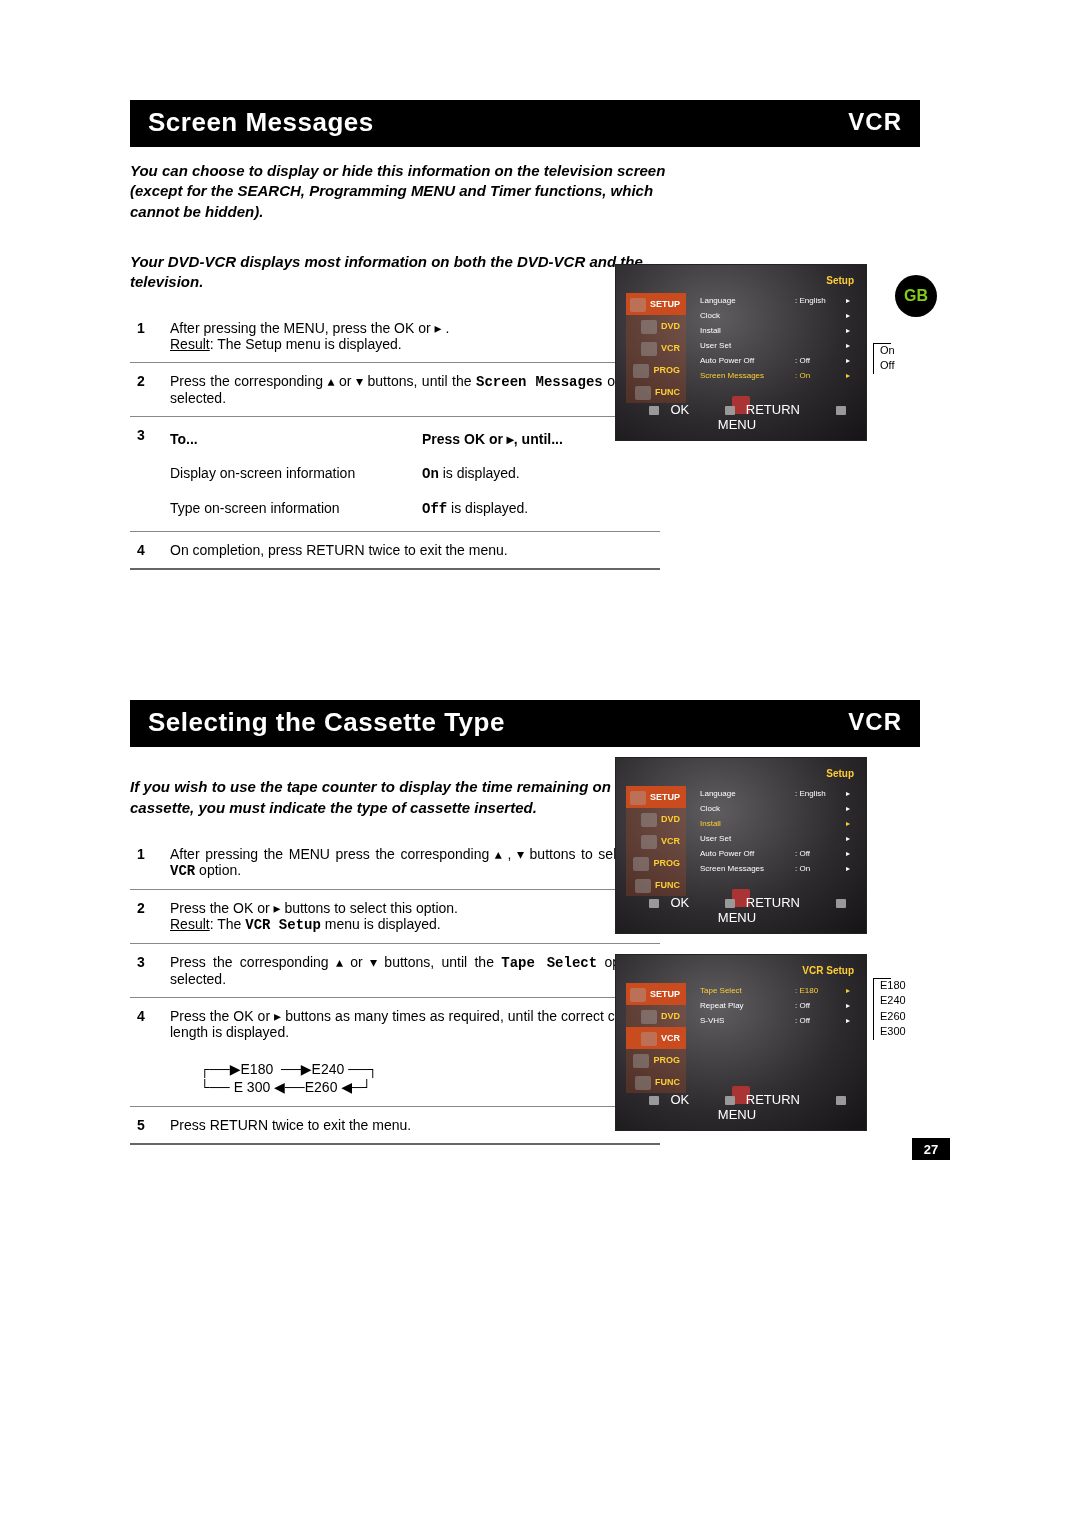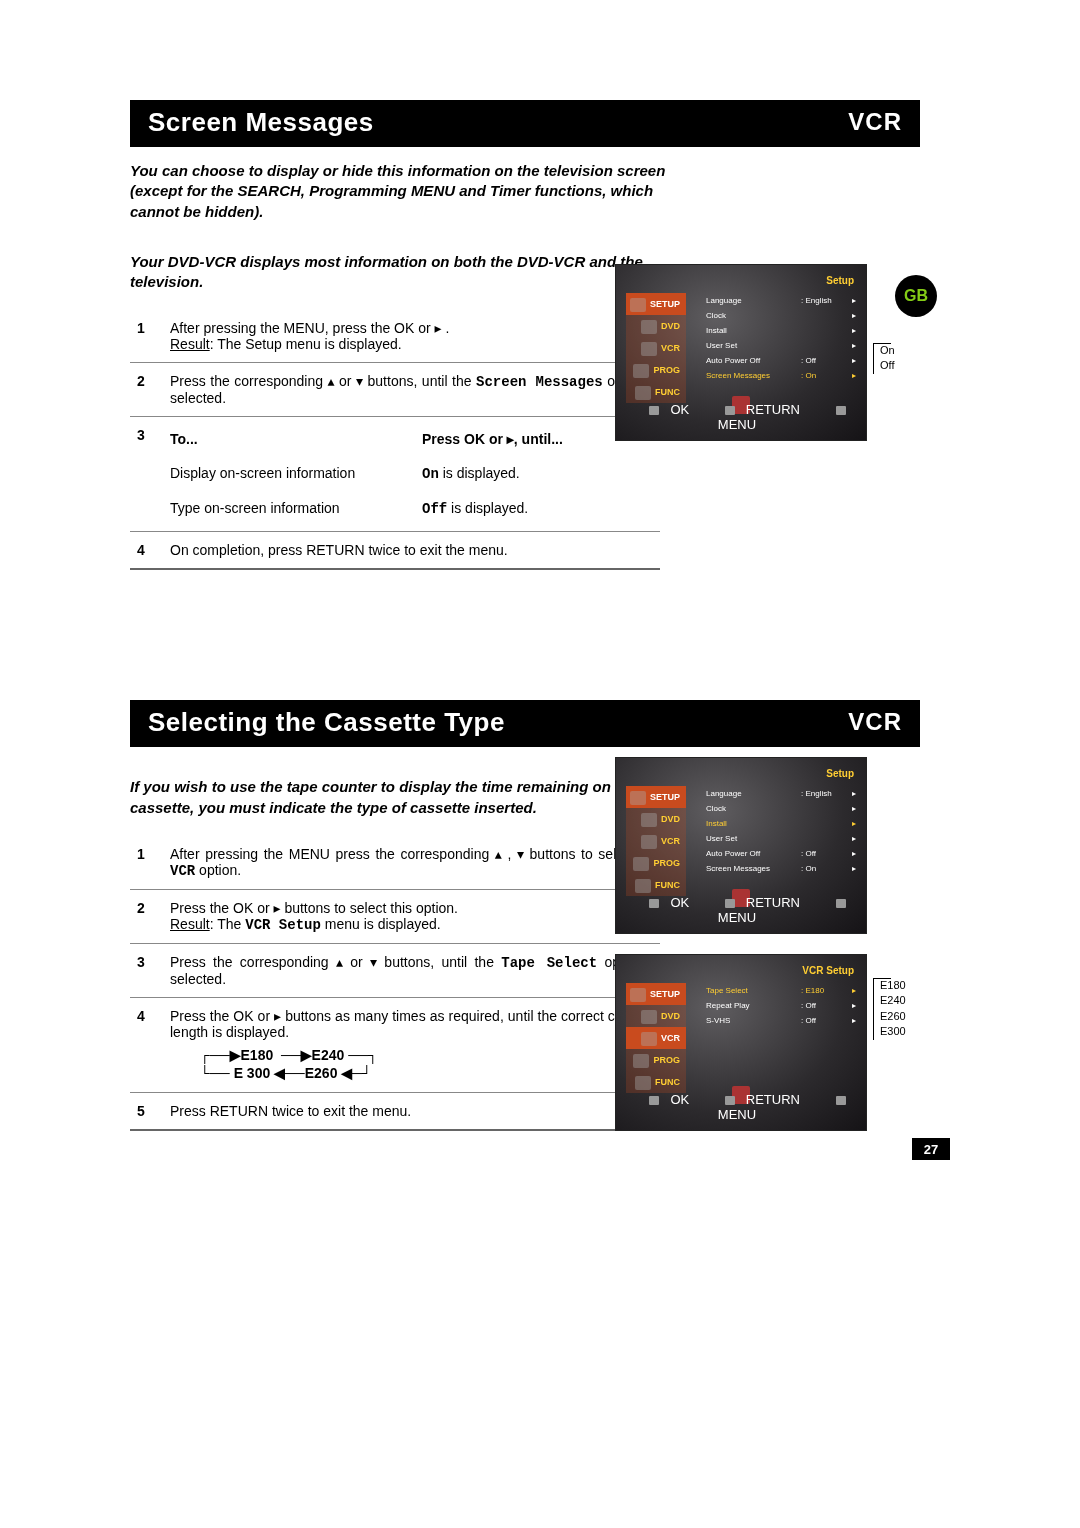--- a/index.html
+++ b/index.html
@@ -12,34 +12,34 @@
   .steps{width:530px;margin-top:18px;font-size:14px}
   .step{border-bottom:1px solid #888;padding:10px 0;display:flex;gap:18px}
   .step .num{width:22px;font-weight:bold;text-align:center}
   .step .body{flex:1;text-align:justify}
   .mono{font-family:"Courier New",monospace;font-weight:bold}
   .uline{text-decoration:underline}
   .tbl-row{display:flex;gap:12px;padding:4px 0}
   .tbl-row .c1{width:240px}
   .tbl-row .c2{flex:1}
   .tbl-head{font-weight:bold}
-  .cycle{font-family:Arial;font-weight:bold;font-size:14px;line-height:1.3;padding-left:30px;margin-top:6px}
+  .cycle{font-family:Arial;font-weight:normal;font-size:14px;line-height:1.3;padding-left:30px;margin-top:20px}
   .cycle .ln{white-space:pre}
   .osd{position:absolute;width:250px;height:175px;background:radial-gradient(ellipse at 40% 30%,#5f5d60 0%,#2c2a2d 60%,#151316 100%);border:1px solid #222;font-size:9px;color:#fff}
   .osd .hdr{position:absolute;top:10px;right:12px;color:#ffce33;font-weight:bold;font-size:10px}
   .osd .tabs{position:absolute;left:10px;top:28px;width:60px}
   .osd .tab{height:22px;line-height:22px;font-size:9px;font-weight:bold;text-align:right;padding-right:6px;color:#fff;margin-bottom:0}
   .osd .tab .ico{display:inline-block;width:16px;height:14px;background:#aaa;opacity:.4;vertical-align:middle;margin-right:4px;border-radius:2px}
   .osd .tab.setup{background:#c94b1e}
   .osd .tab.dvd{color:#ffce33;background:rgba(201,75,30,.25)}
   .osd .tab.vcr{color:#ffce33;background:rgba(201,75,30,.25)}
   .osd .tab.prog{color:#ffce33;background:rgba(201,75,30,.25)}
   .osd .tab.func{color:#ffce33;background:rgba(201,75,30,.25)}
   .osd .menu{position:absolute;left:78px;top:28px;right:10px}
-  .osd .menu .row{display:flex;justify-content:flex-end;align-items:center;height:15px;font-size:8px}
+  .osd .menu .row{display:flex;justify-content:center;align-items:center;height:15px;font-size:8px}
   .osd .menu .row .lbl{flex:0 0 95px}
   .osd .menu .row .val{flex:0 0 45px}
   .osd .menu .row .arr{flex:0 0 10px;text-align:right}
   .osd .menu .row.hl{color:#ffce33}
   .osd .foot{position:absolute;bottom:8px;left:0;right:0;text-align:center;font-size:13px}
   .osd .foot span{margin:0 8px}
   .osd .foot .k{display:inline-block;width:10px;height:9px;background:#999;border-radius:1px;margin-right:3px;vertical-align:middle}
   .osd .xico{position:absolute;left:50%;bottom:26px;width:18px;height:18px;margin-left:-9px;background:#a33;border-radius:2px}
   .side-note{position:absolute;font-size:11px;color:#000;line-height:1.4}
   .side-note .tick{border-left:1.5px solid #000;padding-left:6px}

